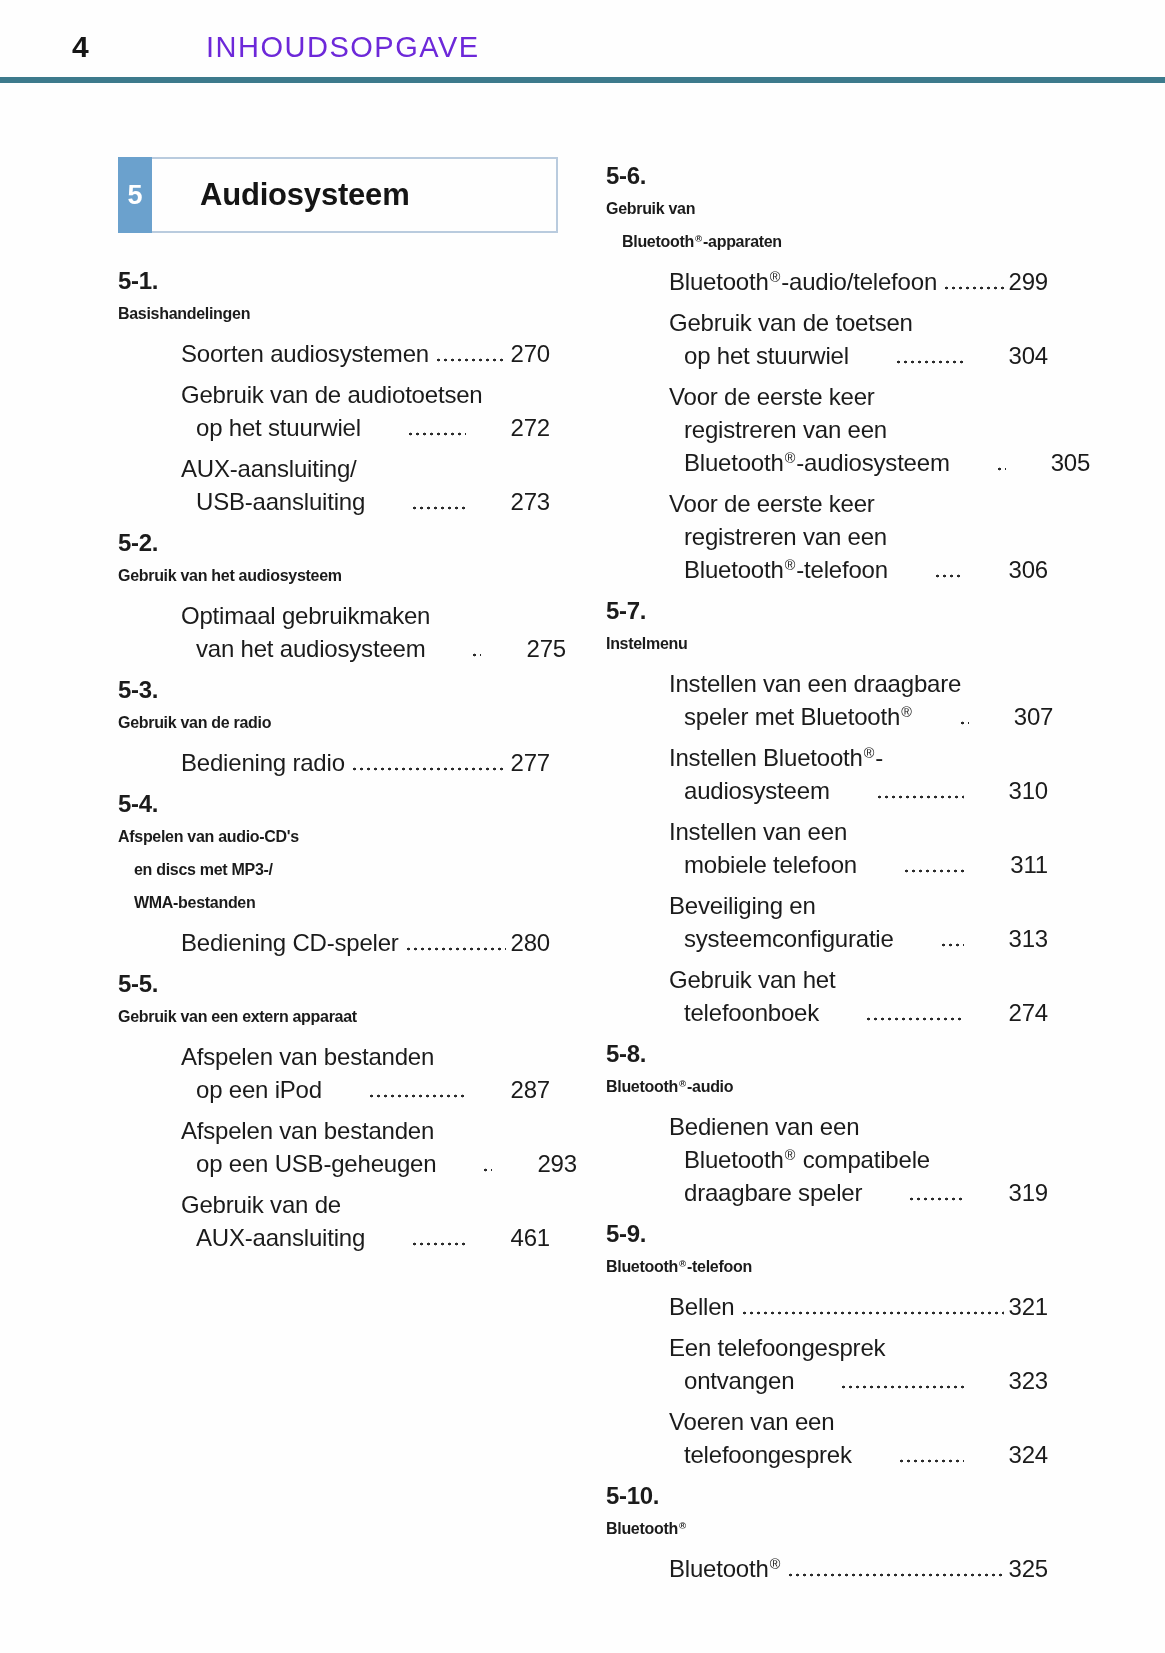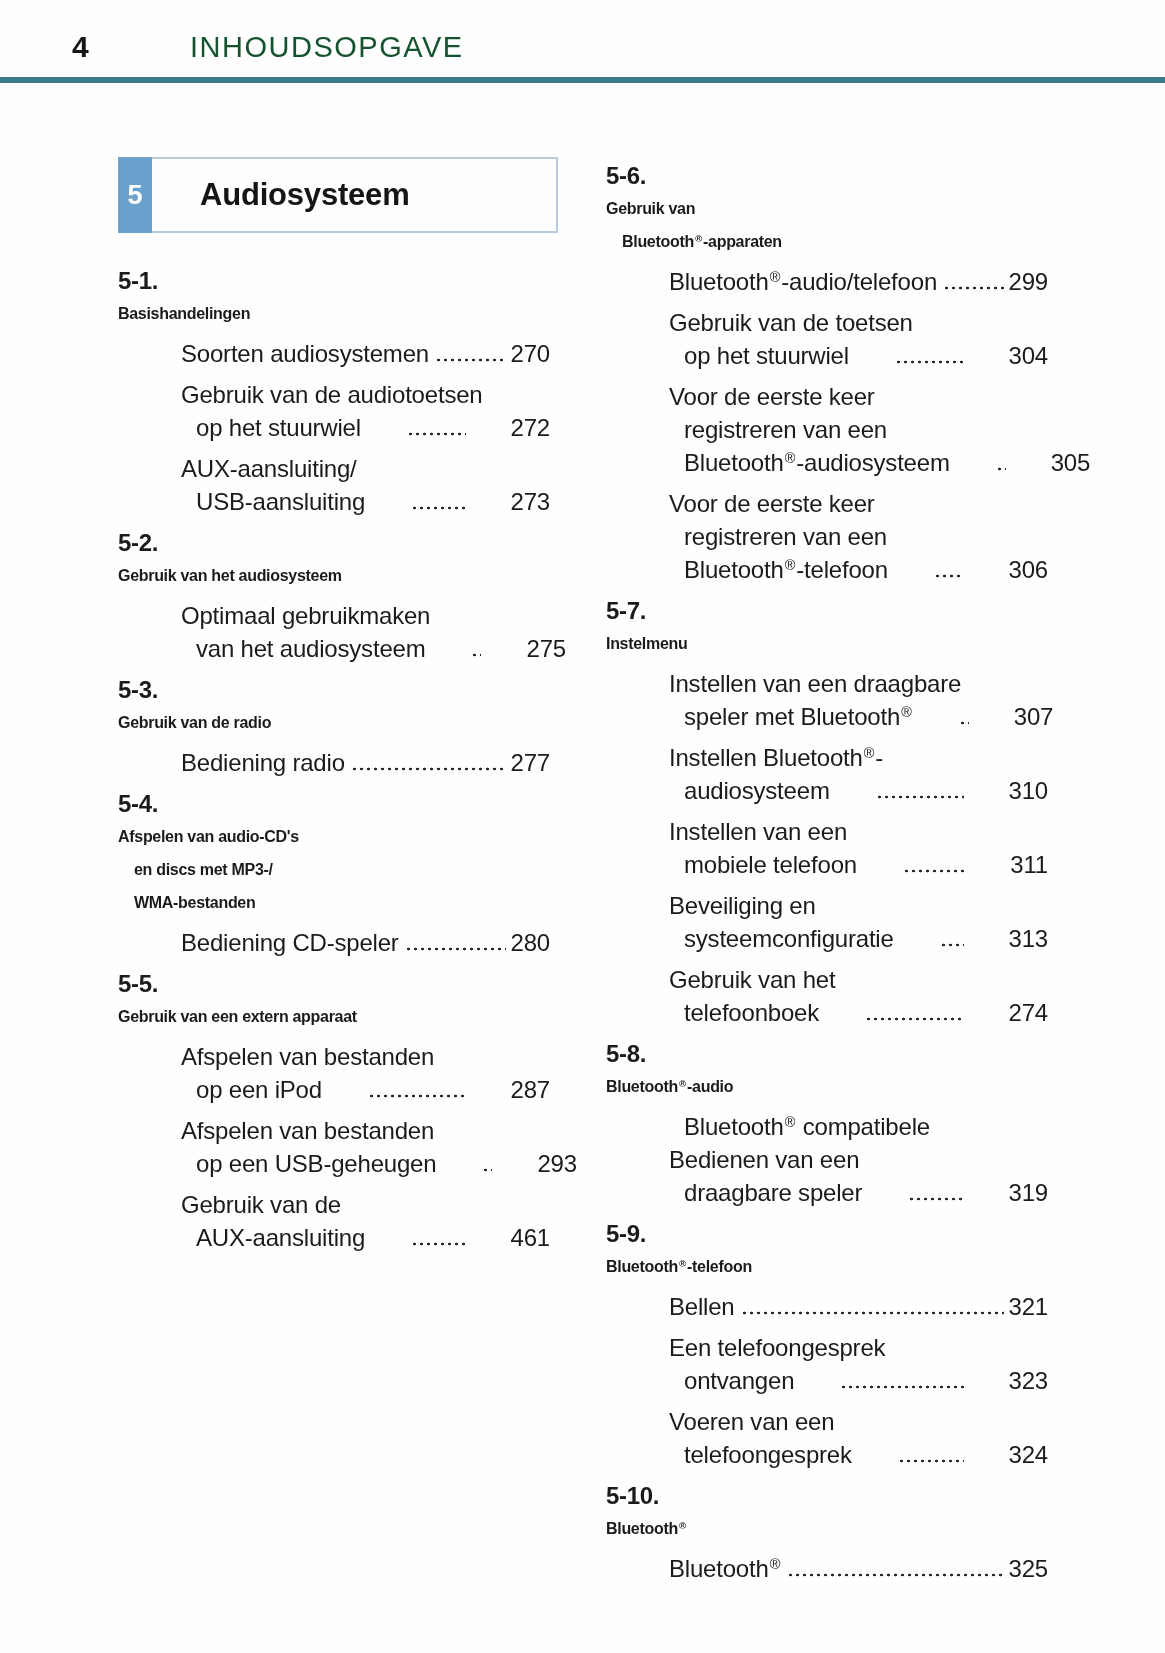--- a/index.html
+++ b/index.html
@@ -12,22 +12,22 @@
     overflow:hidden;
     margin:0 auto;
   }
   
   .page-header { position:relative; height:77px; }
   .folio {
     position:absolute; left:72px; top:30px;
     font-size:30px; font-weight:bold; color:#161616;
   }
   .header-title {
-    position:absolute; left:190px; top:31px;
-    font-size:29px; color:#14532d; letter-spacing:1.5px;
+    position:absolute; left:206px; top:31px;
+    font-size:29px; color:#6d28d9; letter-spacing:1.5px;
   }
   .header-rule { height:6px; width:100%; background:var(--teal,#3d7a8c); }
 
   
   .columns { display:flex; align-items:flex-start; padding-left:118px; margin-top:74px; }
   .col { box-sizing:border-box; }
   .col-left  { width:432px; margin-right:56px; }
   .col-right { width:442px; }
 
   
@@ -298,22 +298,22 @@
           </div>
         </div>
         <div class="section">
           <div class="section-header">
             <div class="section-num">5-8.</div>
             <div class="section-title">
               <div class="title-line">Bluetooth<sup class="reg">®</sup>-audio</div>
             </div>
           </div>
           <div class="entry">
+            <div class="entry-line">Bedienen van een</div>
             <div class="entry-line cont">Bluetooth<sup class="reg">®</sup> compatibele</div>
-            <div class="entry-line">Bedienen van een</div>
             <div class="entry-line cont lastline">
               <span class="txt">draagbare speler</span>
               <span class="leader"></span>
               <span class="page-num">319</span>
             </div>
           </div>
         </div>
         <div class="section">
           <div class="section-header">
             <div class="section-num">5-9.</div>

